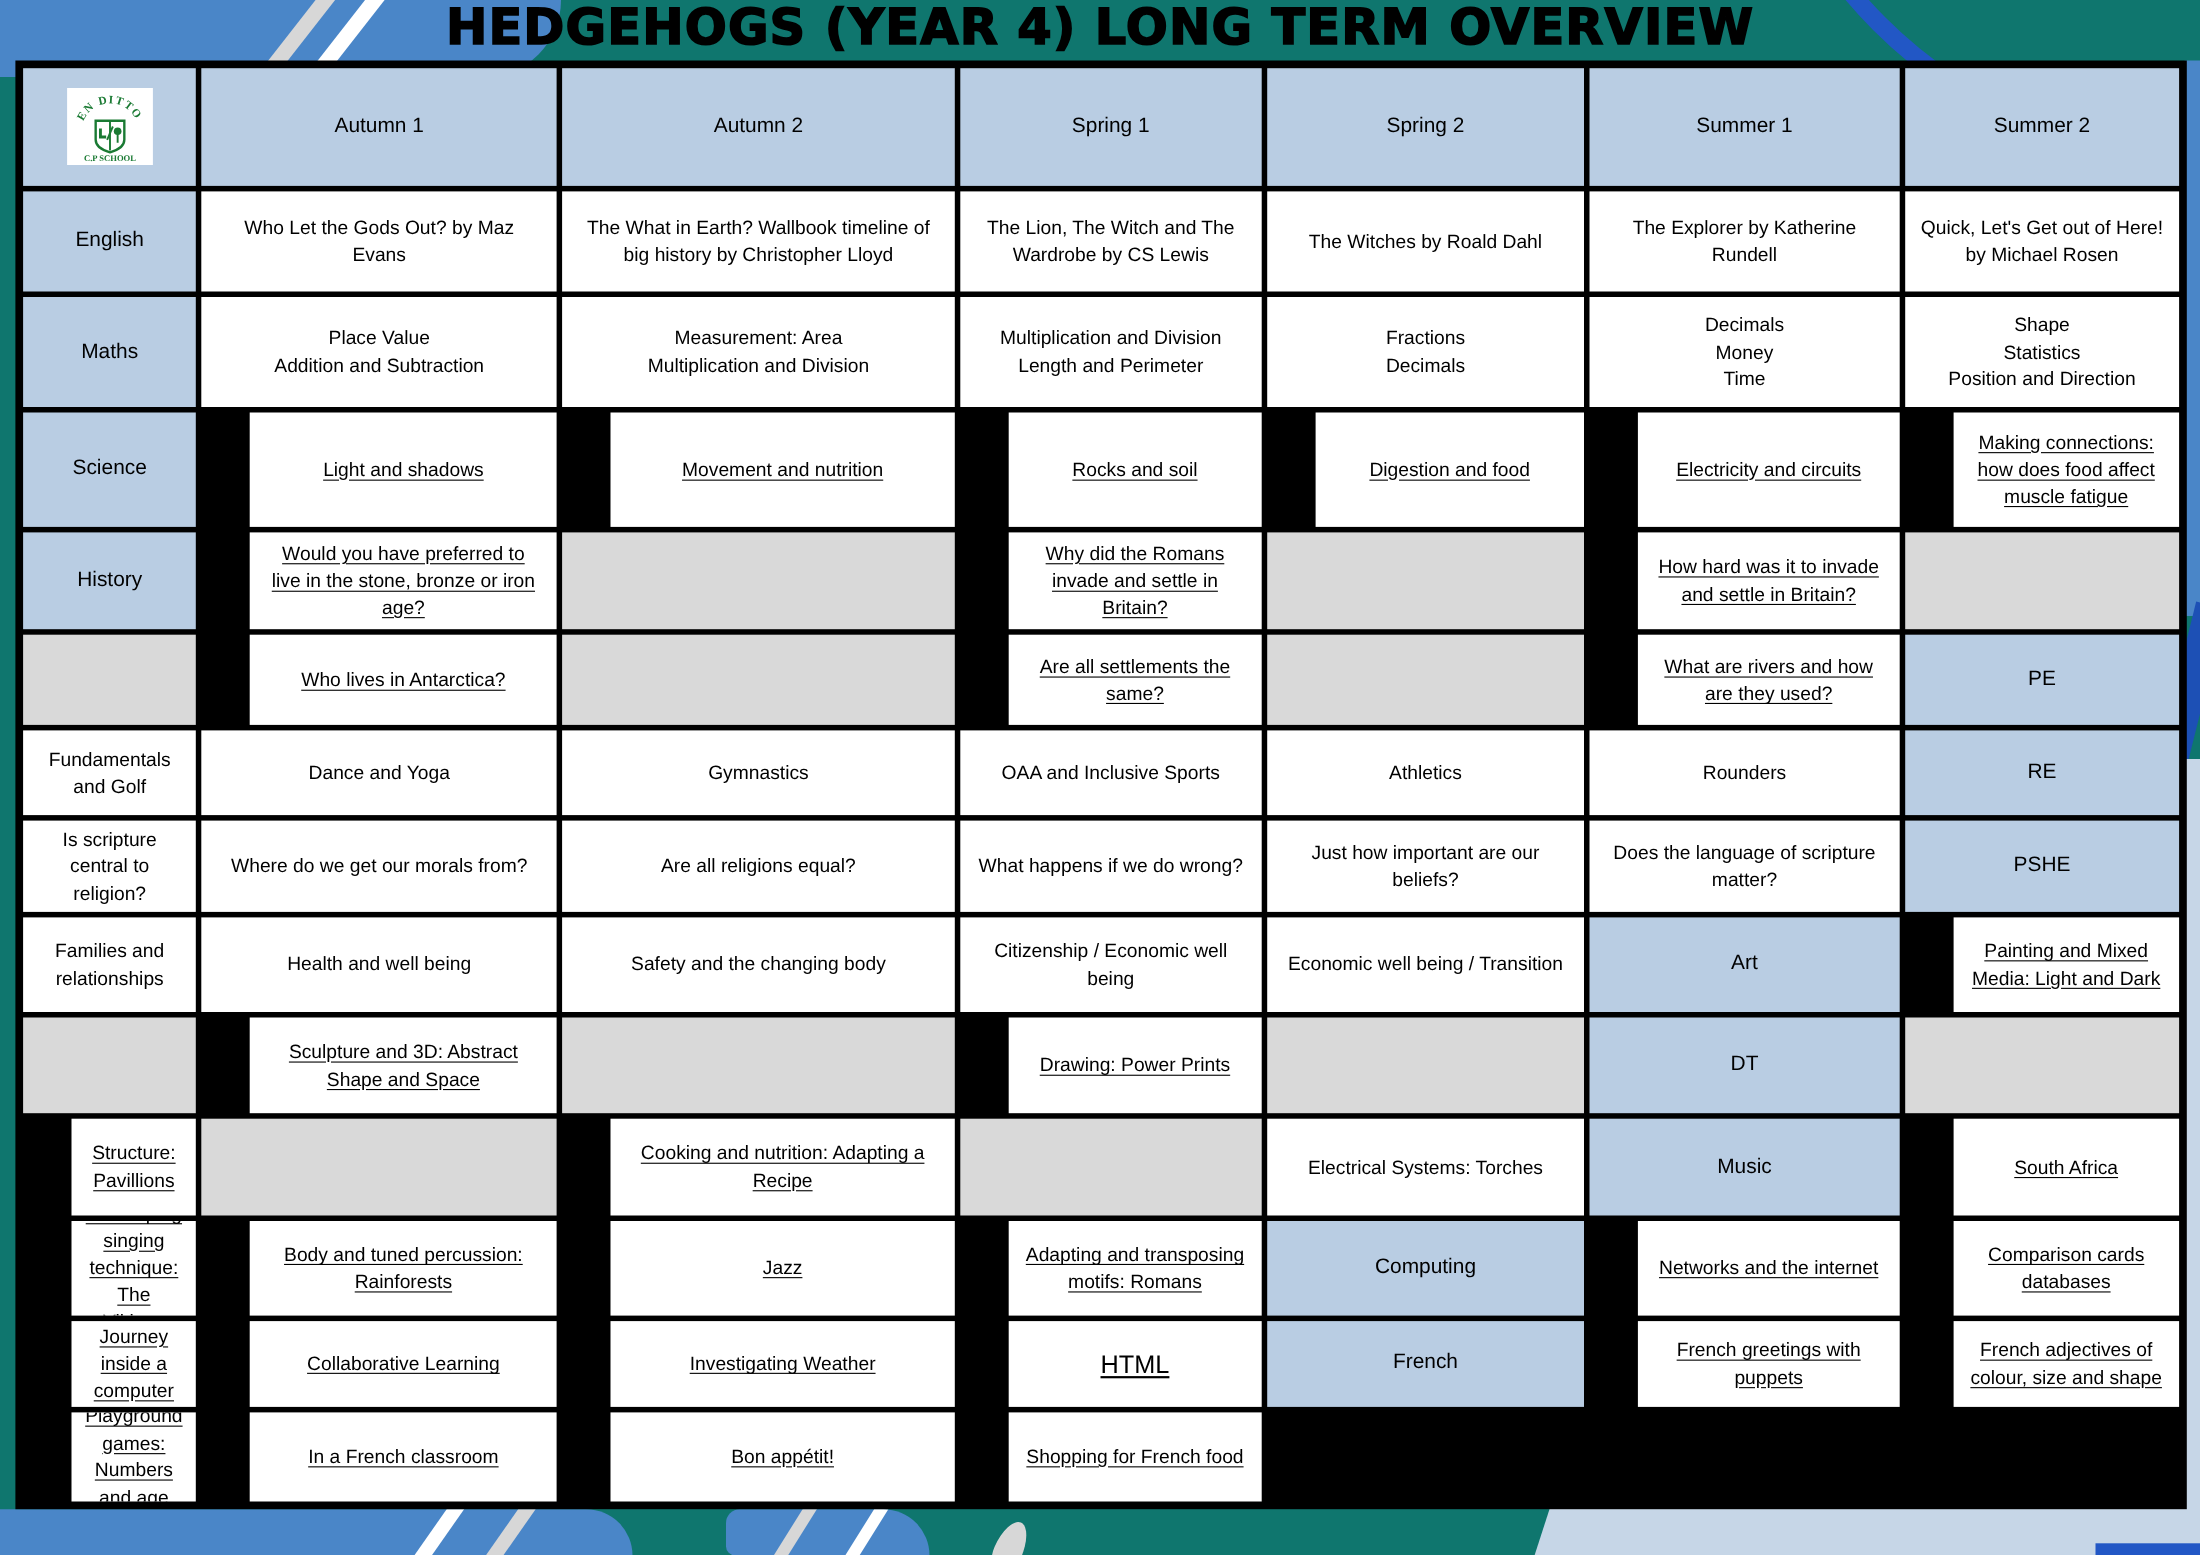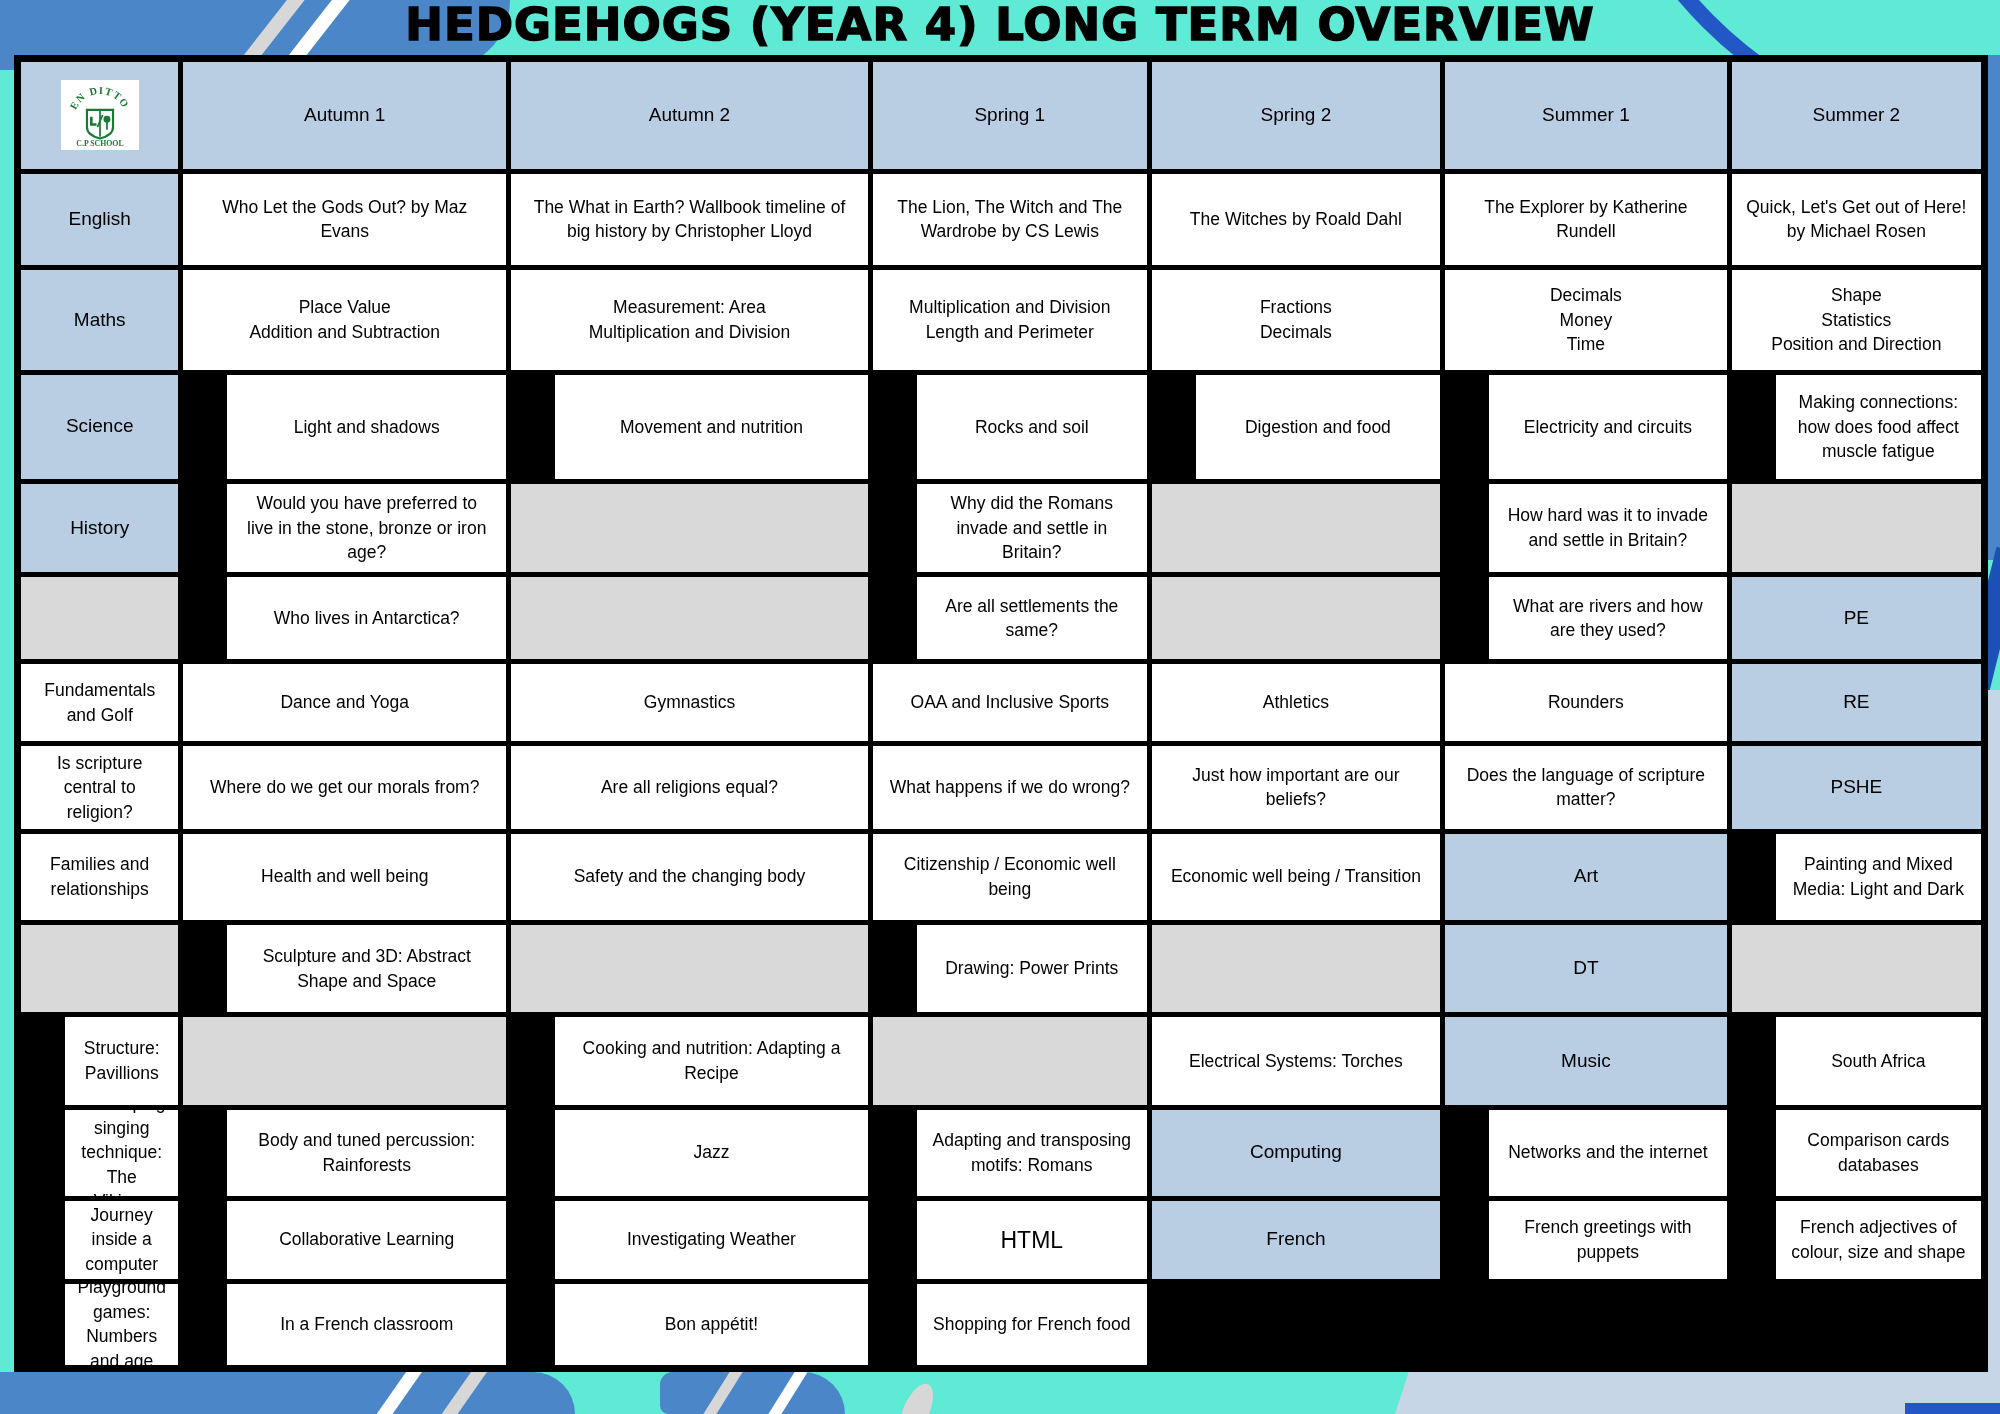--- a/index.html
+++ b/index.html
@@ -1,16 +1,16 @@
 <!DOCTYPE html>
 <html><head>
 <meta charset="utf-8">
 <style>
   html,body{margin:0;padding:0;background:#fff;}
-  .page{position:relative;width:2000px;height:1414px;overflow:hidden;background:#5eead4;
+  .page{position:relative;width:2000px;height:1414px;overflow:hidden;background:#0f766e;
         font-family:"Liberation Sans",sans-serif;color:#000;}
 
   
   .deco{position:absolute;z-index:0;}
   .blob-tl{left:-30px;top:-26px;width:540px;height:96px;background:#4a86c8;
            border-radius:0 0 70px 26px;overflow:hidden;}
   .blob-tl .stripe{position:absolute;width:14px;height:130px;top:-15px;}
   .arc-tr{right:-430px;top:-700px;width:820px;height:820px;border:16px solid #2257c5;
           border-radius:50%;background:transparent;}
   .bar-right-blue{right:0;top:55px;width:14px;height:505px;background:#4a86c8;}
@@ -38,21 +38,21 @@
   
   .grid{position:absolute;z-index:3;left:14px;top:55px;width:1974px;height:1317px;
         background:#000;display:grid;box-sizing:border-box;padding:7px;gap:5px;
         grid-template-columns:161fr 330fr 365fr 280fr 295fr 288fr 255fr;
         grid-template-rows:110fr 94fr 103fr 107fr 91fr 85fr 79fr 85fr 89fr 90fr 90fr 89fr 80fr 84fr;}
   .cell{background:#fff;display:flex;align-items:center;justify-content:center;
         text-align:center;padding:4px 14px;box-sizing:border-box;
         font-size:17.5px;line-height:1.4;white-space:pre-line;overflow:hidden;}
   .hdr,.lbl{background:#b9cde3;font-size:19px;}
   .gray{background:#d9d9d9;}
-  .link{text-underline-offset:3px;cursor:pointer;margin-left:44px;}
+  .link{text-decoration:underline;text-underline-offset:3px;cursor:pointer;margin-left:44px;}
   .big{font-size:23px;}
 
   
   .logo-box{width:78px;height:70px;background:#fff;display:flex;align-items:center;
             justify-content:center;}
 </style>
 </head>
 <body>
 
 <div class="page">

